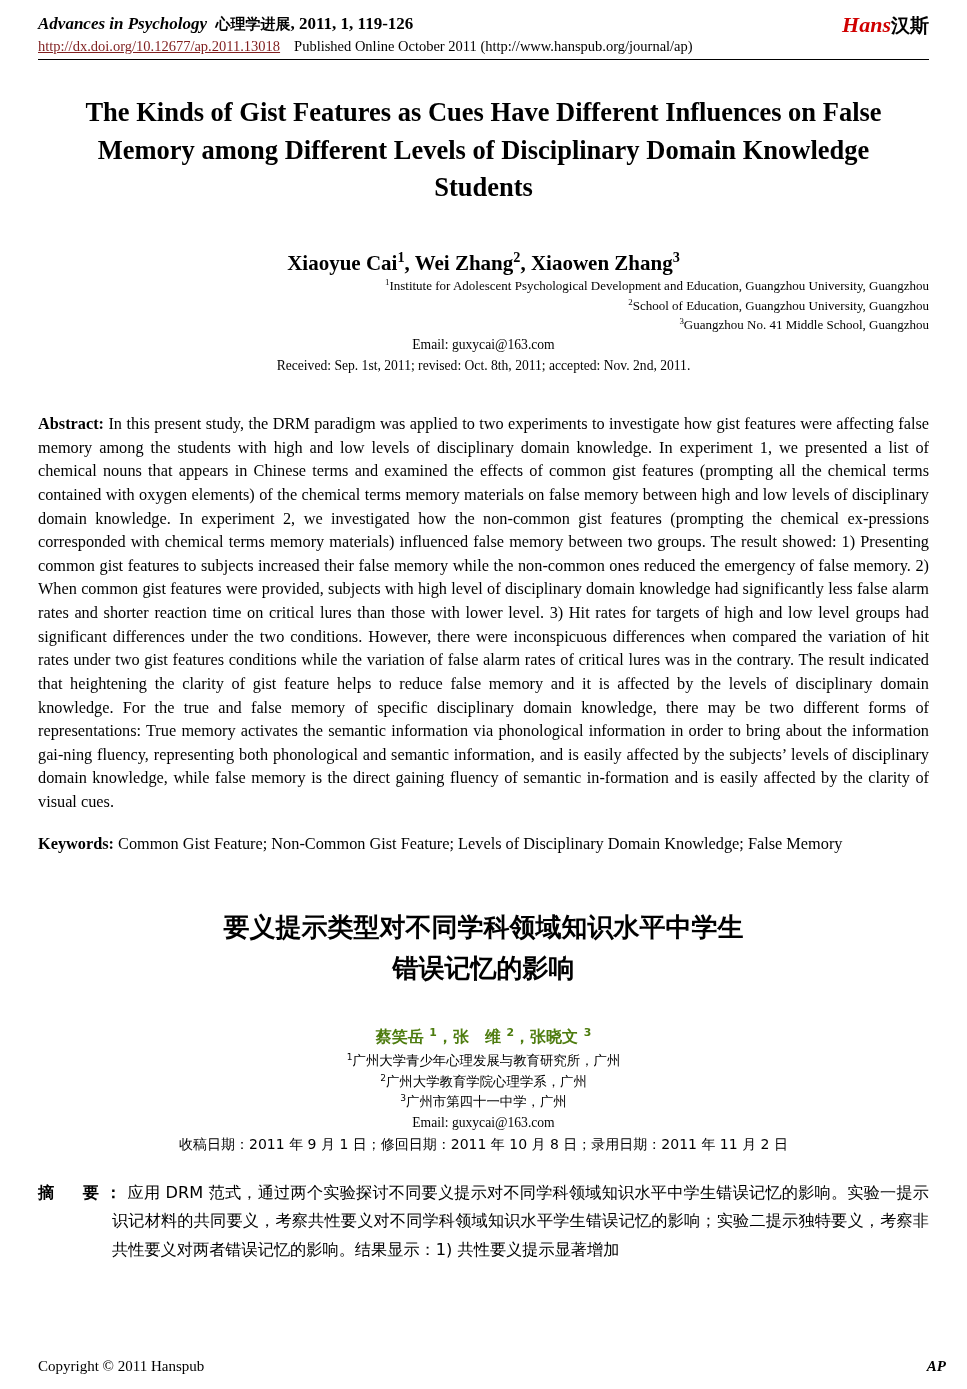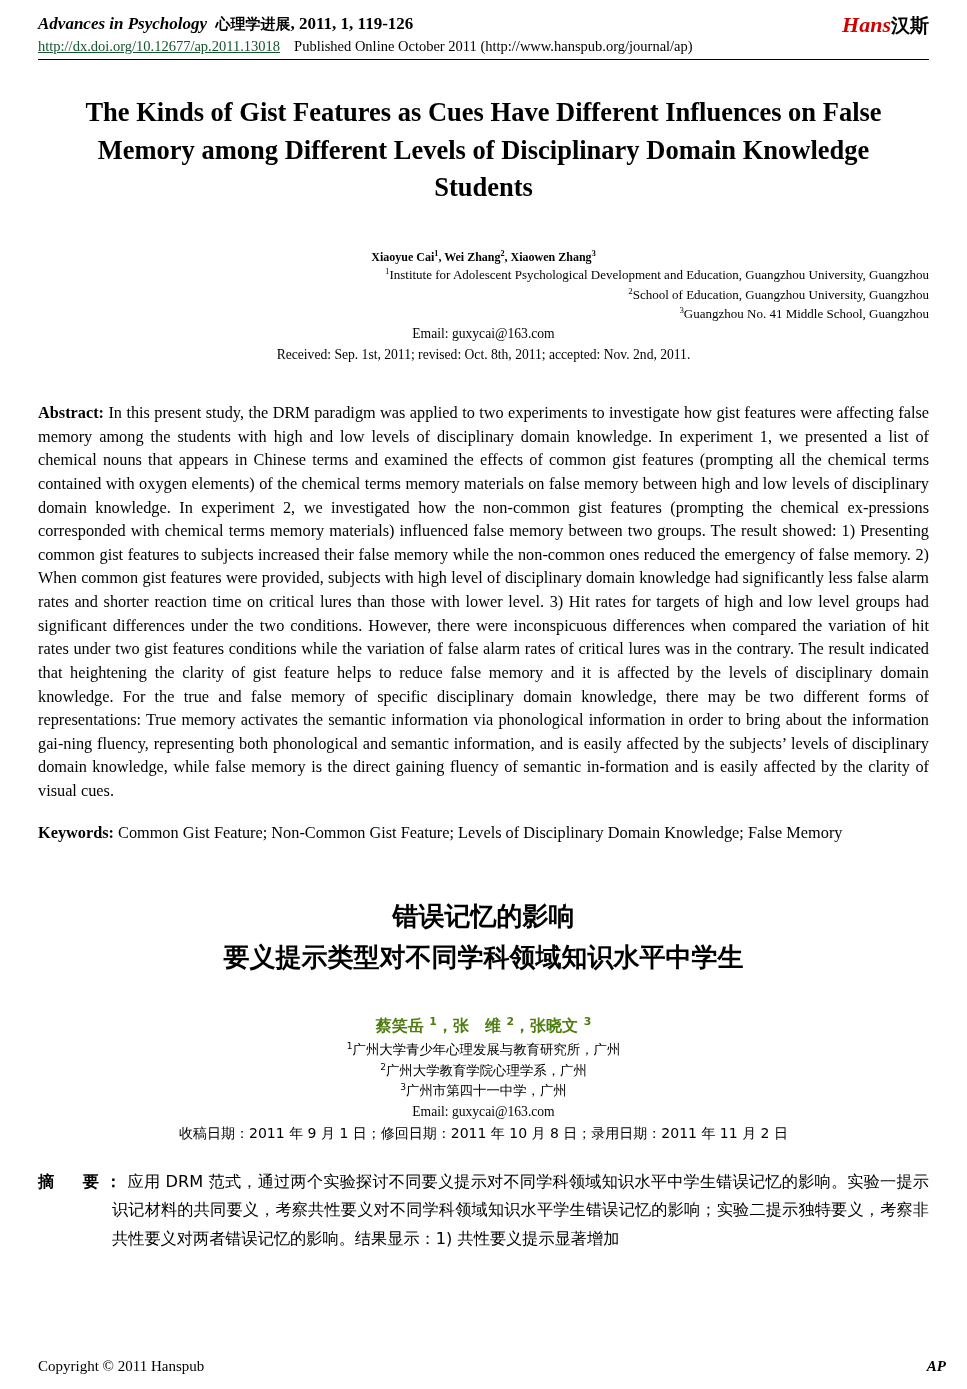--- a/index.html
+++ b/index.html
@@ -61,21 +61,21 @@
     color: #000000;
     font-weight: bold;
     font-size: 19px;
     font-family: "DejaVu Sans", sans-serif;
   }
   .doi-row {
     margin-top: 2px;
     font-size: 14.5px;
   }
   .doi-link {
-    color: #14532d;
+    color: #7f1d1d;
     text-decoration: underline;
   }
   .pub-info {
     margin-left: 14px;
   }
   .rule {
     border: none;
     border-top: 1.6px solid #000;
     margin: 4px 0 0 0;
   }
@@ -85,21 +85,21 @@
     text-align: center;
     font-size: 26.5px;
     font-weight: bold;
     line-height: 1.42;
     margin: 34px 40px 0 40px;
   }
 
   
   .authors {
     text-align: center;
-    font-size: 12px;
+    font-size: 21px;
     font-weight: bold;
     margin-top: 42px;
   }
   .affils {
     text-align: right;
     font-size: 13px;
     line-height: 1.42;
     margin-top: 0;
   }
   .email-line, .dates-line {
@@ -233,22 +233,22 @@
 
   <div class="abstract">
     <span class="lead">Abstract:</span><span> In this present study, the DRM paradigm was applied to two experiments to investigate how gist features were affecting false memory among the students with high and low levels of disciplinary domain knowledge. In experiment 1, we presented a list of chemical nouns that appears in Chinese terms and examined the effects of common gist features (prompting all the chemical terms contained with oxygen elements) of the chemical terms memory materials on false memory between high and low levels of disciplinary domain knowledge. In experiment 2, we investigated how the non-common gist features (prompting the chemical ex-pressions corresponded with chemical terms memory materials) influenced false memory between two groups. The result showed: 1) Presenting common gist features to subjects increased their false memory while the non-common ones reduced the emergency of false memory. 2) When common gist features were provided, subjects with high level of disciplinary domain knowledge had significantly less false alarm rates and shorter reaction time on critical lures than those with lower level. 3) Hit rates for targets of high and low level groups had significant differences under the two conditions. However, there were inconspicuous differences when compared the variation of hit rates under two gist features conditions while the variation of false alarm rates of critical lures was in the contrary. The result indicated that heightening the clarity of gist feature helps to reduce false memory and it is affected by the levels of disciplinary domain knowledge. For the true and false memory of specific disciplinary domain knowledge, there may be two different forms of representations: True memory activates the semantic information via phonological information in order to bring about the information gai-ning fluency, representing both phonological and semantic information, and is easily affected by the subjects’ levels of disciplinary domain knowledge, while false memory is the direct gaining fluency of semantic in-formation and is easily affected by the clarity of visual cues.</span>
   </div>
 
   <div class="keywords">
     <span class="lead">Keywords:</span><span> Common Gist Feature; Non-Common Gist Feature; Levels of Disciplinary Domain Knowledge; False Memory</span>
   </div>
 
   <div class="cn-title">
+    <div>要义提示类型对不同学科领域知识水平中学生</div>
     <div>错误记忆的影响</div>
-    <div>要义提示类型对不同学科领域知识水平中学生</div>
   </div>
 
   <div class="cn-authors">
     蔡笑岳 <sup>1</sup>，张　维 <sup>2</sup>，张晓文 <sup>3</sup>
   </div>
 
   <div class="cn-affils">
     <div><sup>1</sup>广州大学青少年心理发展与教育研究所，广州</div>
     <div><sup>2</sup>广州大学教育学院心理学系，广州</div>
     <div><sup>3</sup>广州市第四十一中学，广州</div>

